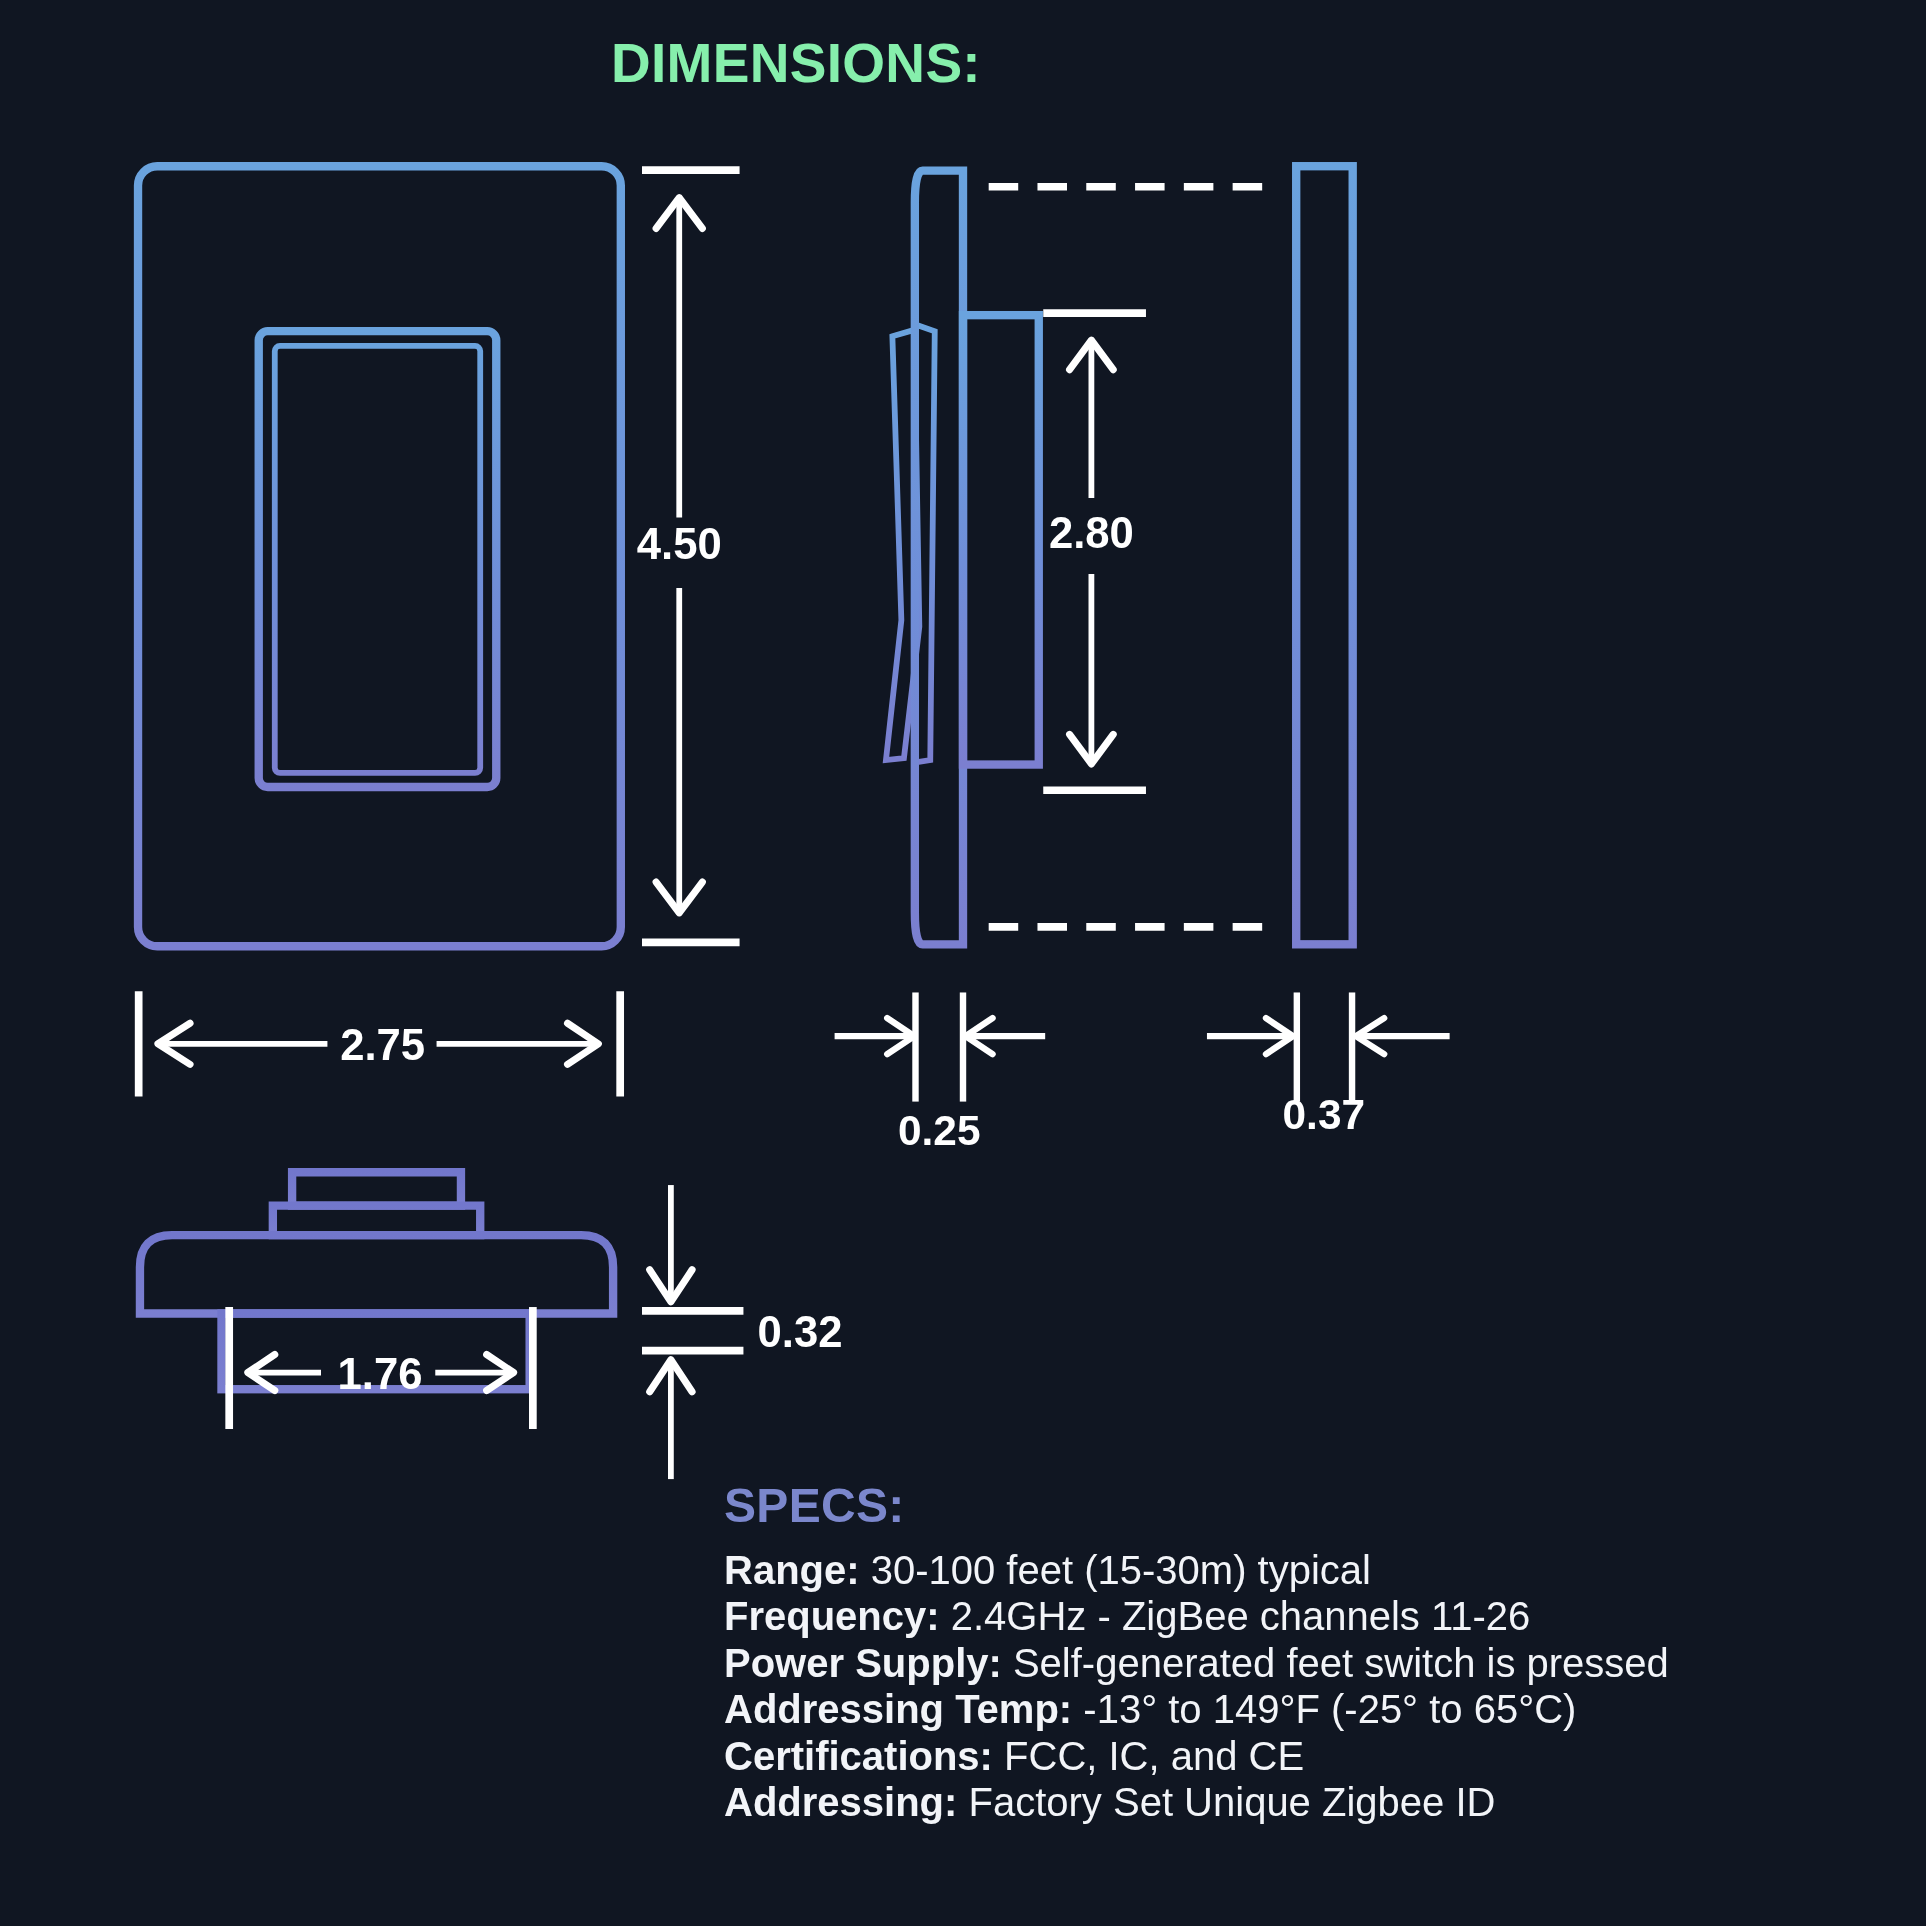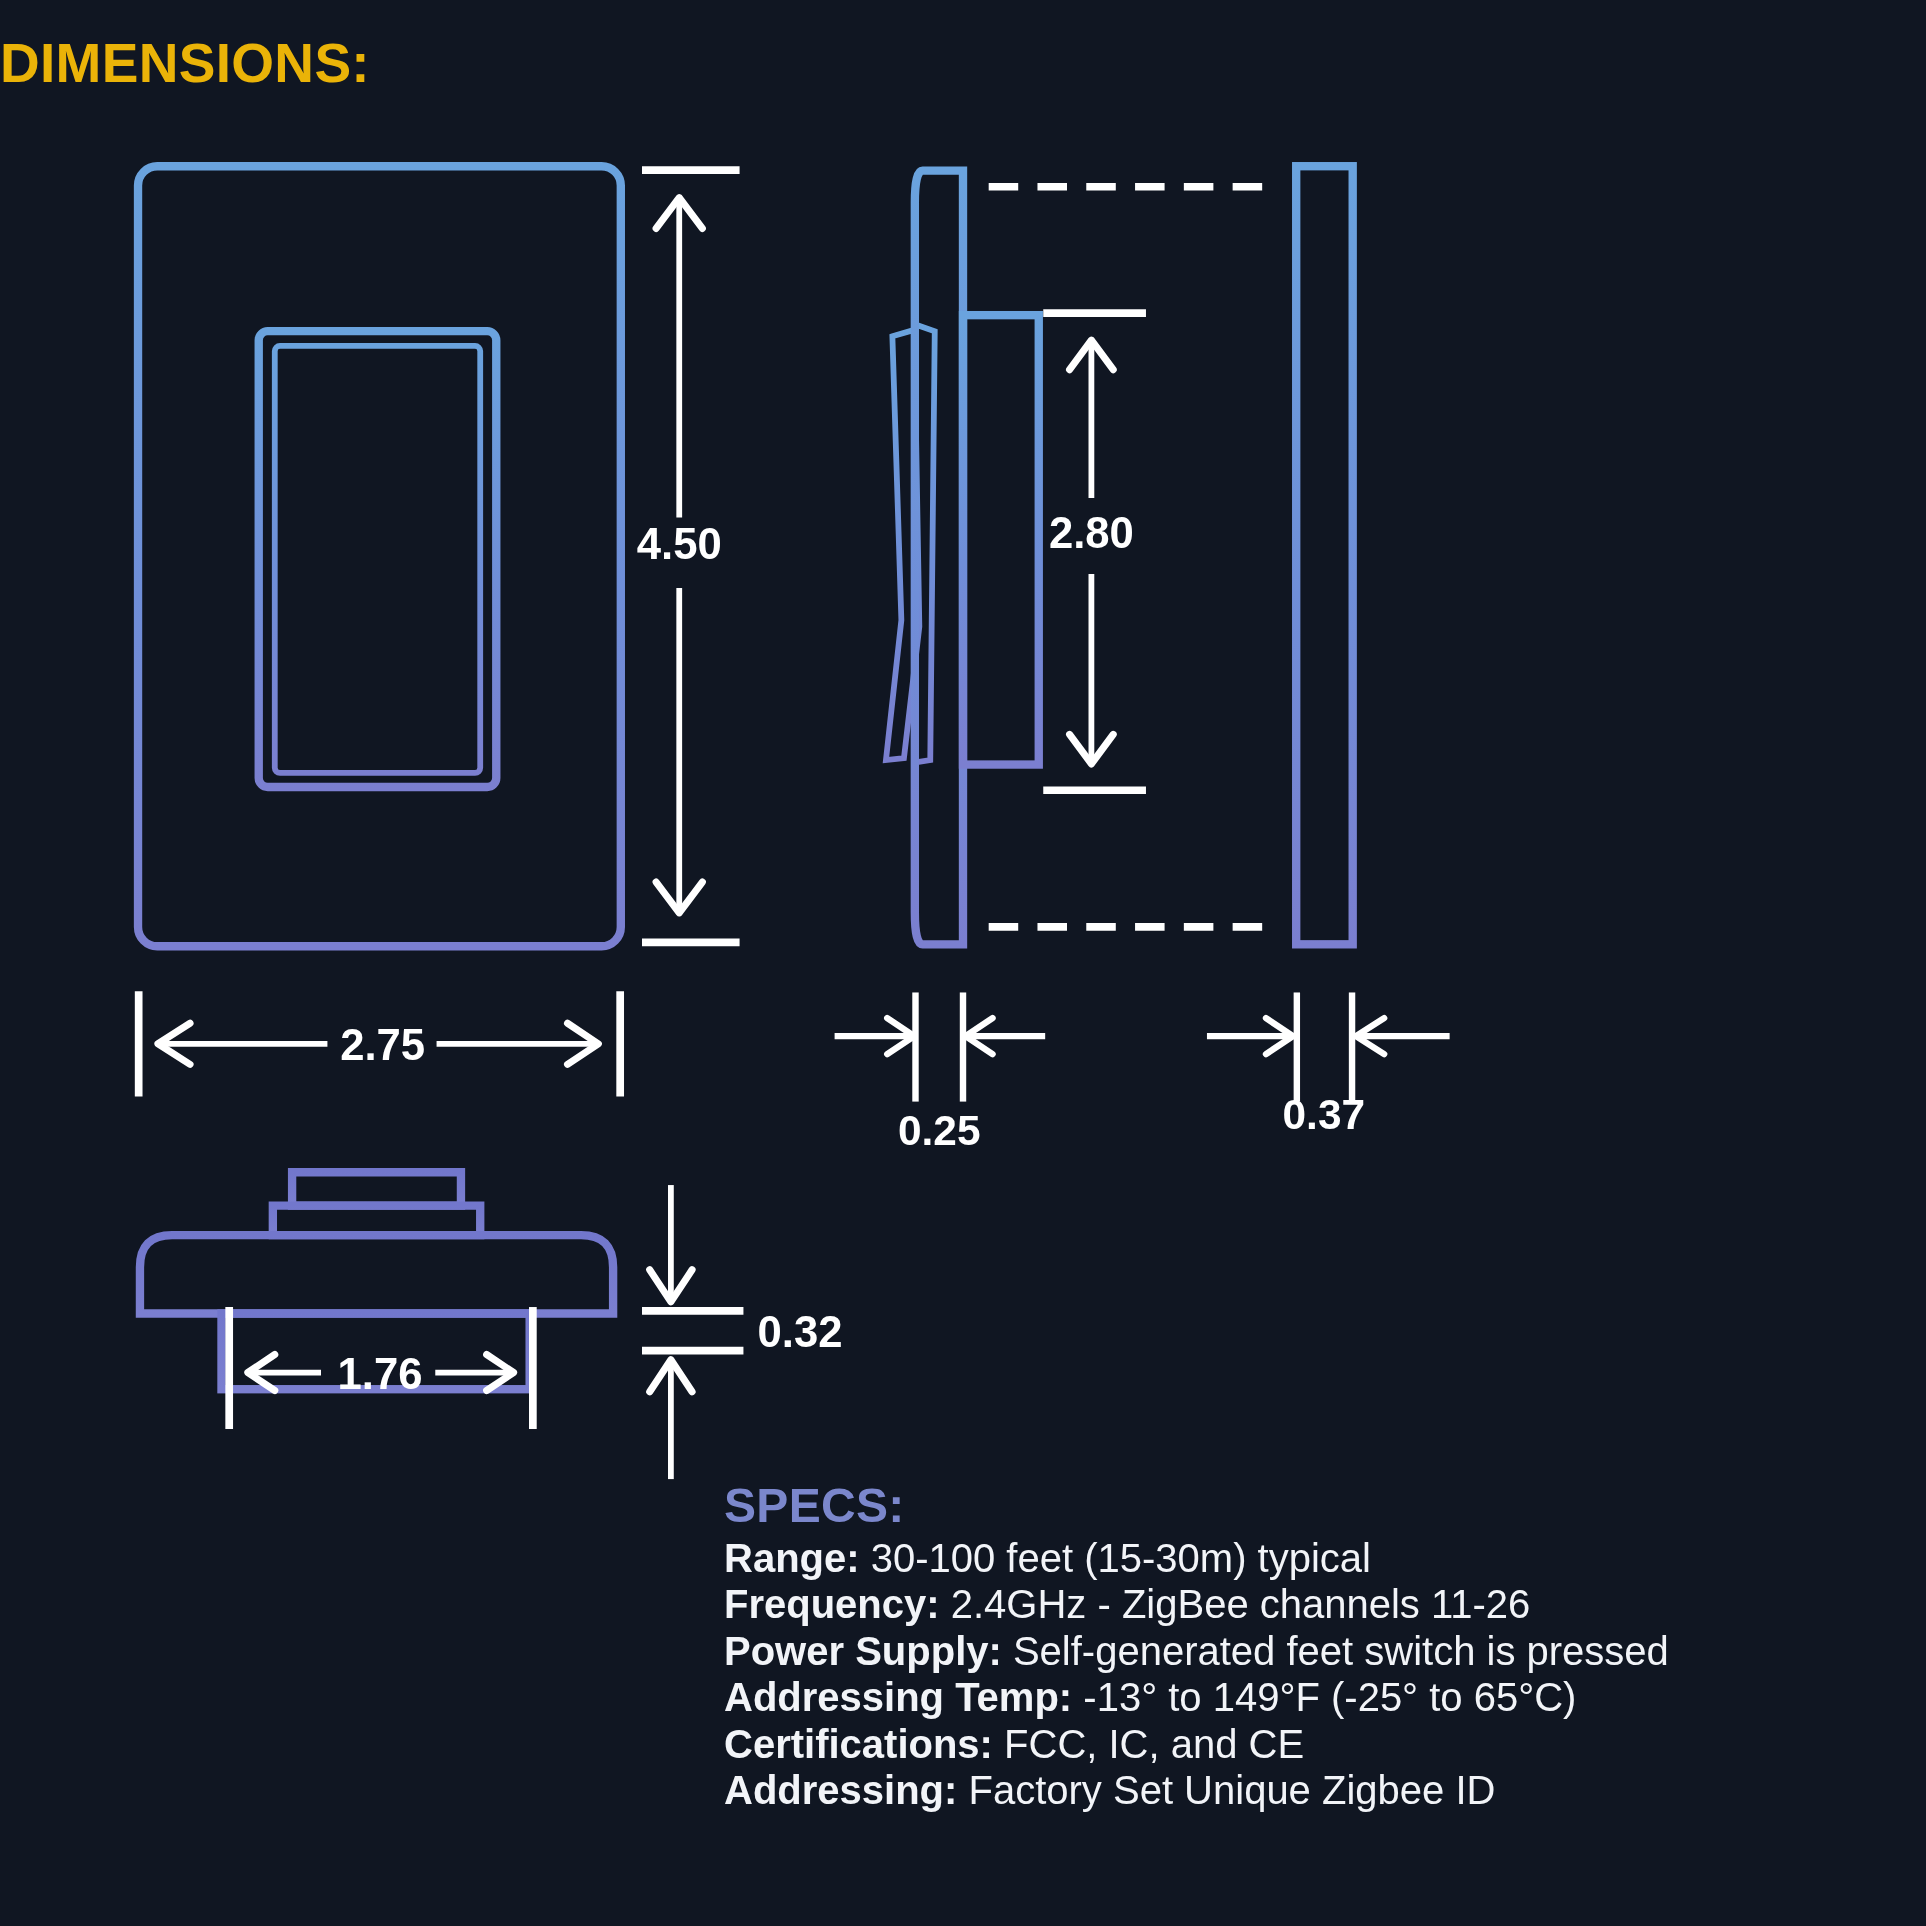--- a/index.html
+++ b/index.html
@@ -6,22 +6,22 @@
   body{
     width:1926px;height:1926px;
     background:#101622;
     font-family:"Liberation Sans", sans-serif;
     overflow:hidden;
     position:relative;
   }
   #page-title{
     position:absolute;
     top:31px; left:0; width:1592px;
-    text-align:left;
-    color:#eab308;
+    text-align:center;
+    color:#86efac;
     font-size:55px;
     font-weight:700;
     letter-spacing:0.3px;
   }
   #drawing-area{
     position:absolute;
     top:10px; left:0;
     width:1926px;height:1477px;
   }
   #drawing-area svg{display:block;}
@@ -29,21 +29,21 @@
   #specs-block{
     position:absolute;
     left:724px; top:1482px;
     width:1156px;
   }
   #specs-heading{
     color:#7b87cc;
     font-size:48px;
     font-weight:700;
     line-height:1.0;
-    margin-bottom:5px;
+    margin-bottom:17px;
     letter-spacing:0.3px;
   }
   .spec-line{
     color:#f2f4f8;
     font-size:40px;
     line-height:1.16;
     white-space:nowrap;
   }
   .spec-label{font-weight:700;}
   .spec-value{font-weight:400;}

